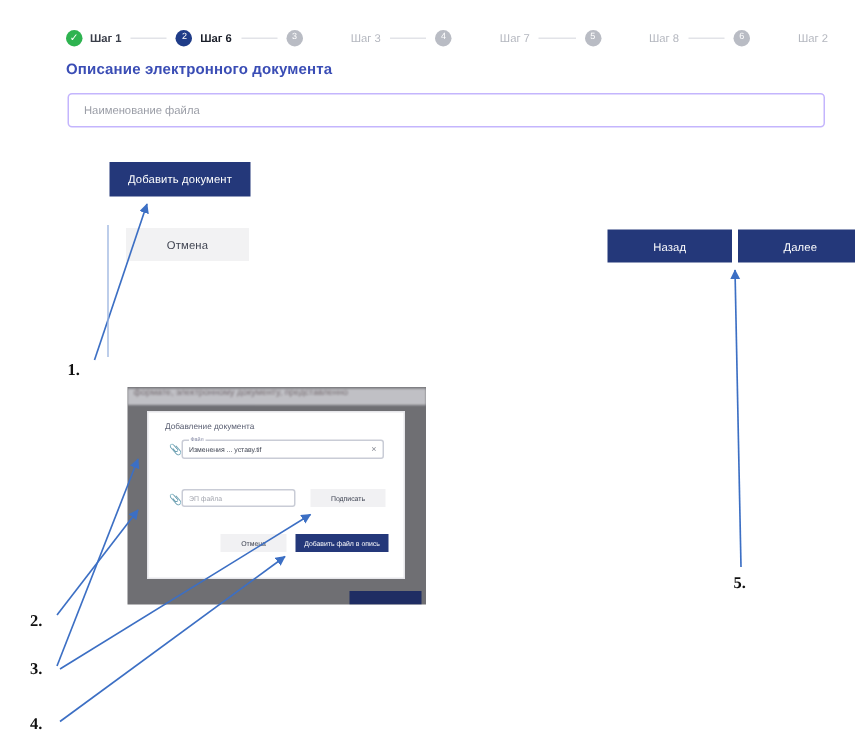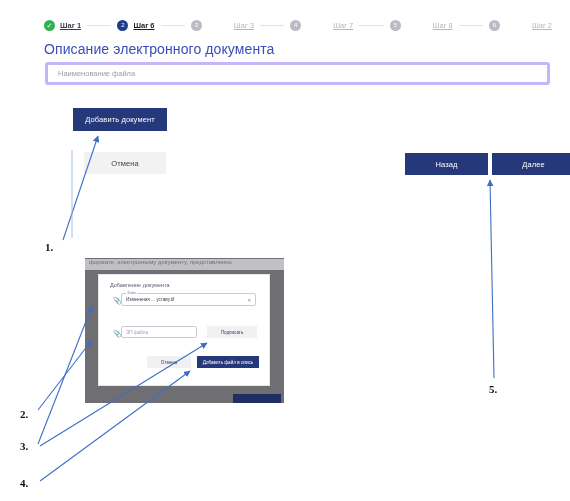--- a/index.html
+++ b/index.html
@@ -23,41 +23,41 @@
     width:11px;height:11px;border-radius:50%;
     display:flex;align-items:center;justify-content:center;
     font-size:6px;color:#fff;line-height:1;flex:0 0 auto;
     font-family:"Liberation Sans",sans-serif;
   }
   .step-circle.done{background:#2eb350;}
   .step-circle.active{background:#1f3c88;}
   .step-circle.todo{background:#b9bcc4;}
   .step-circle .tick{font-size:7px;line-height:1;}
   .step-label{
-    font-size:7.5px;margin-left:5px;white-space:nowrap;text-decoration:underline;
+    font-size:7.5px;margin-left:5px;white-space:nowrap;
   }
   .step-label.done{color:#3b3f4a;font-weight:bold;}
   .step-label.active{color:#1b1f2a;font-weight:bold;}
   .step-label.todo{color:#b4b7bf;margin-left:32px;}
   .connector{
     height:1px;background:#e2e3e8;flex:1 1 auto;margin:0 6px;min-width:18px;
   }
 
   
   .section-title{
     position:absolute;left:44px;top:41px;
-    font-size:14px;font-weight:normal;color:#3a4db5;
+    font-size:10px;font-weight:bold;color:#3a4db5;
     letter-spacing:.1px;
   }
 
   
   .file-input{
     position:absolute;left:45px;top:62px;
     width:505px;height:23px;
-    border:3px solid #c4b5fd;border-radius:3px;background:#fff;
+    border:1px solid #c4b5fd;border-radius:3px;background:#fff;
     box-sizing:border-box;
     display:flex;align-items:center;
     padding:0 10px;
     font-size:7.5px;color:#9a9da6;
   }
 
   
   .btn{
     position:absolute;box-sizing:border-box;
     display:flex;align-items:center;justify-content:center;

